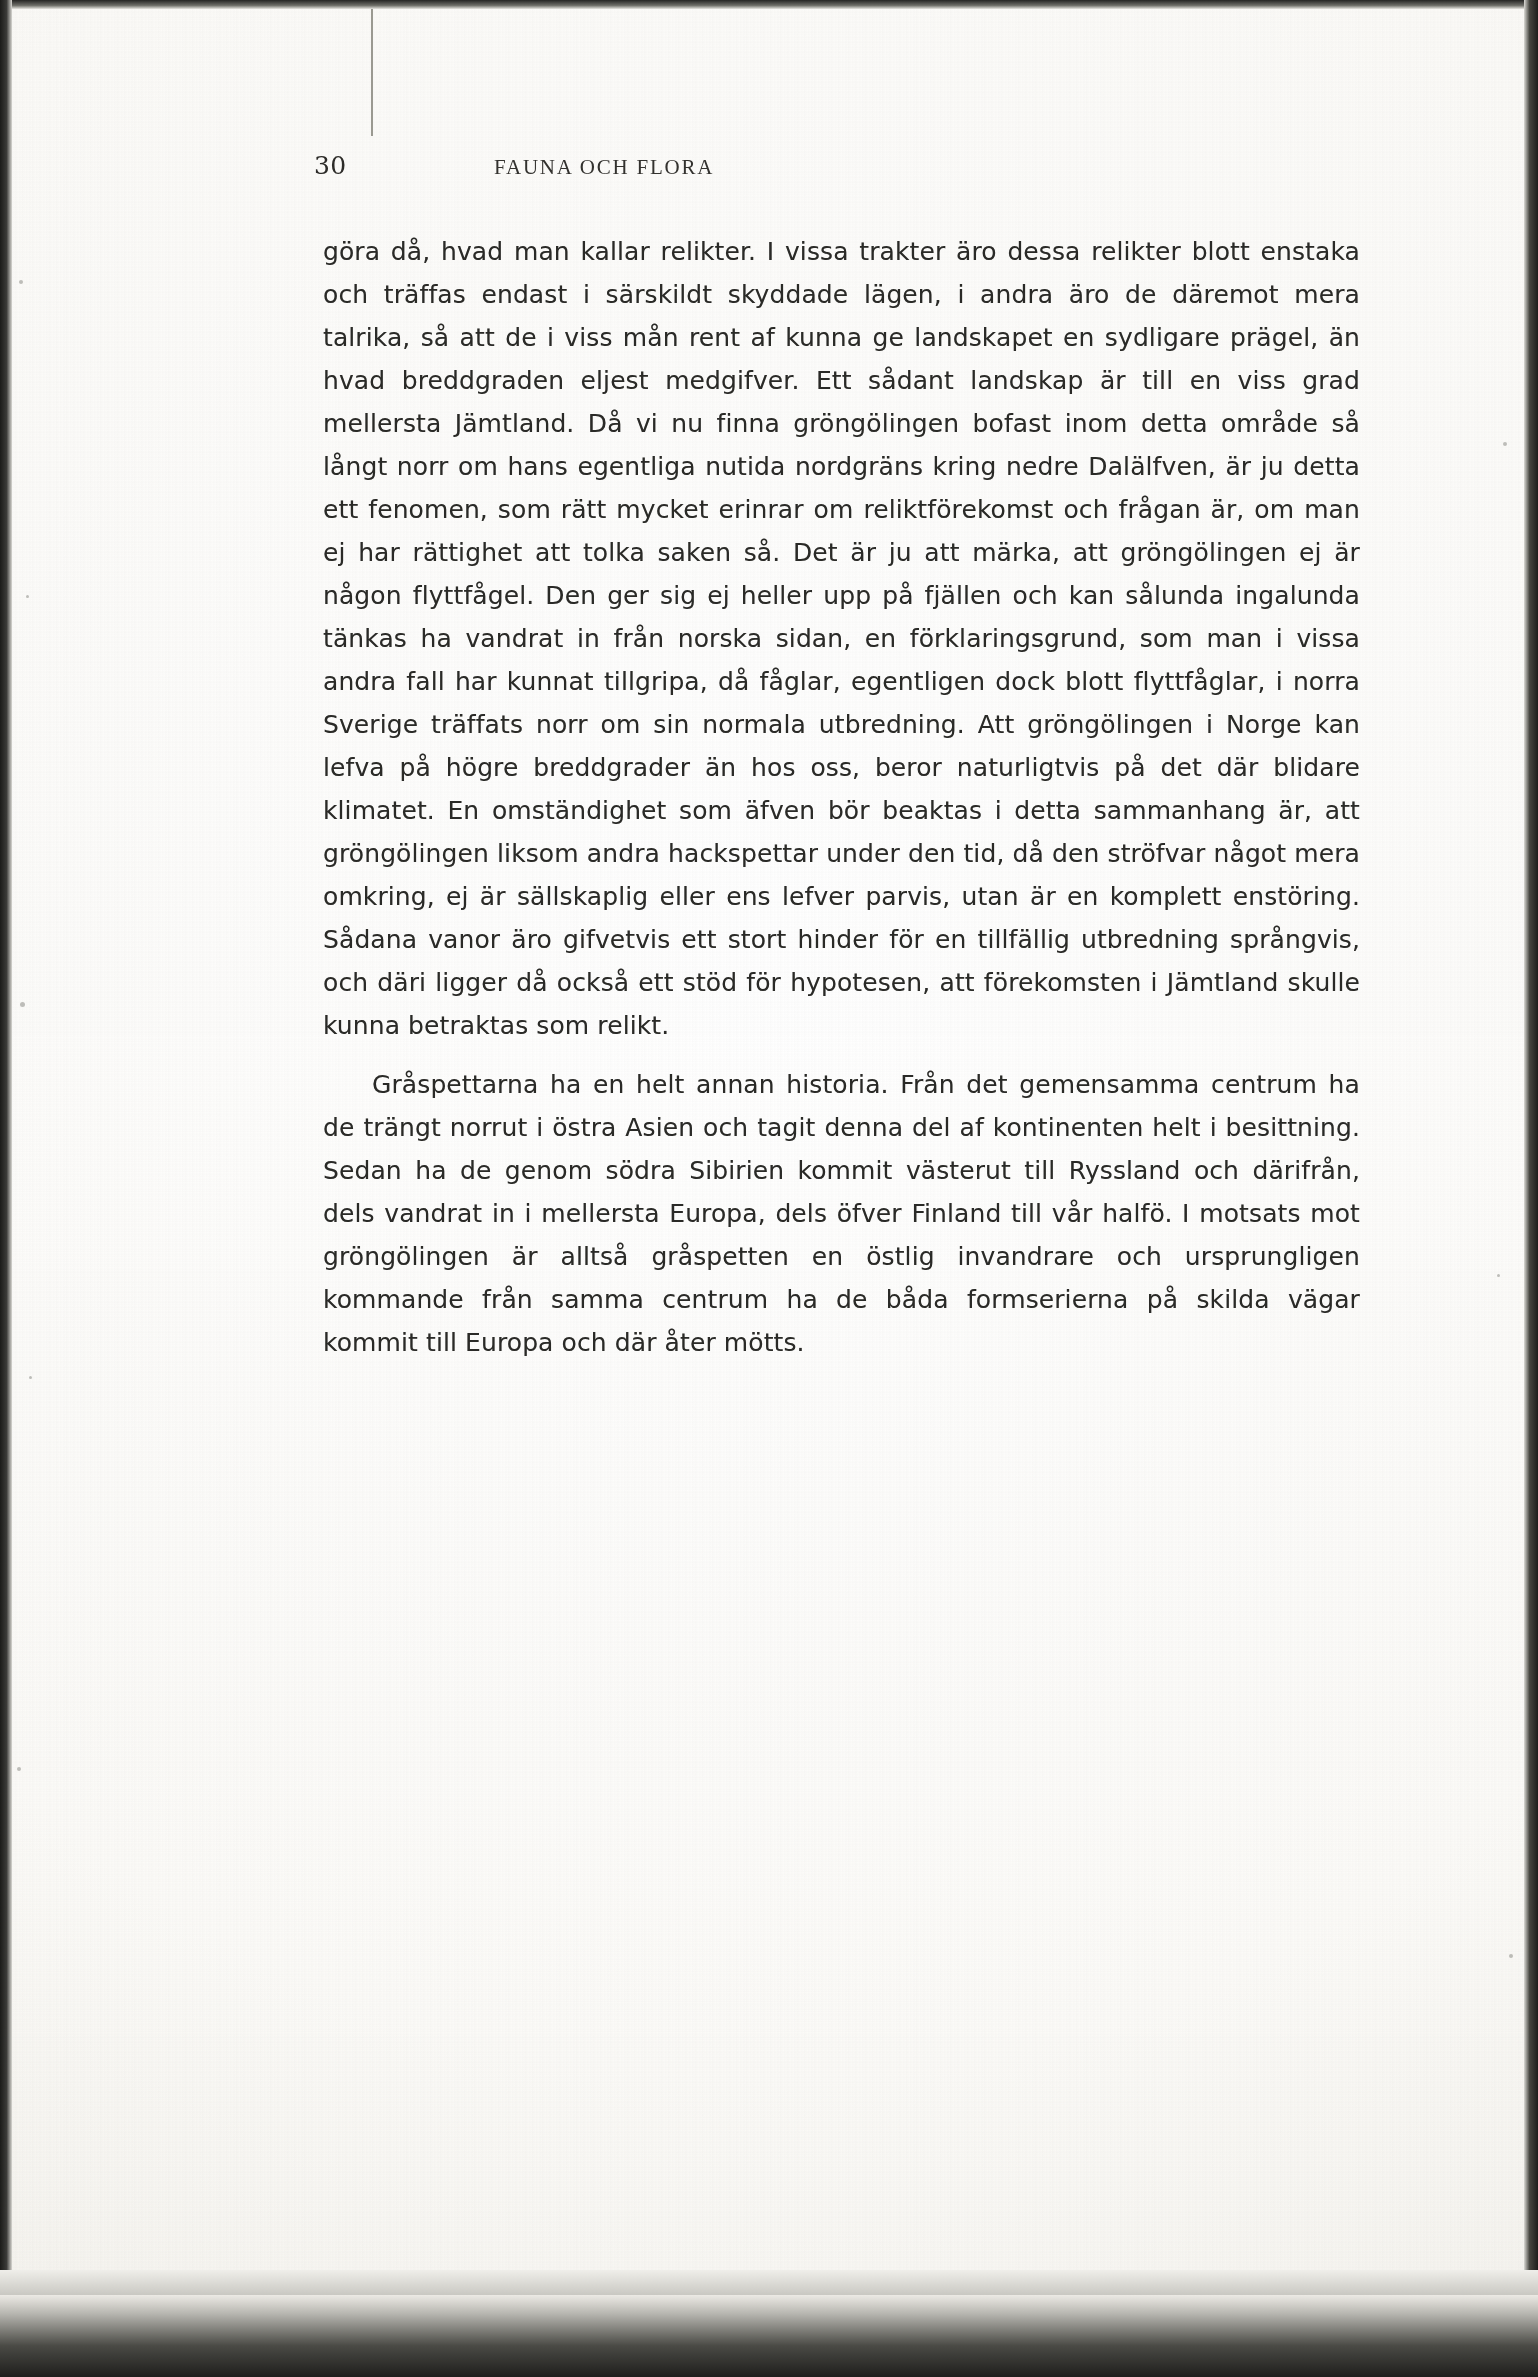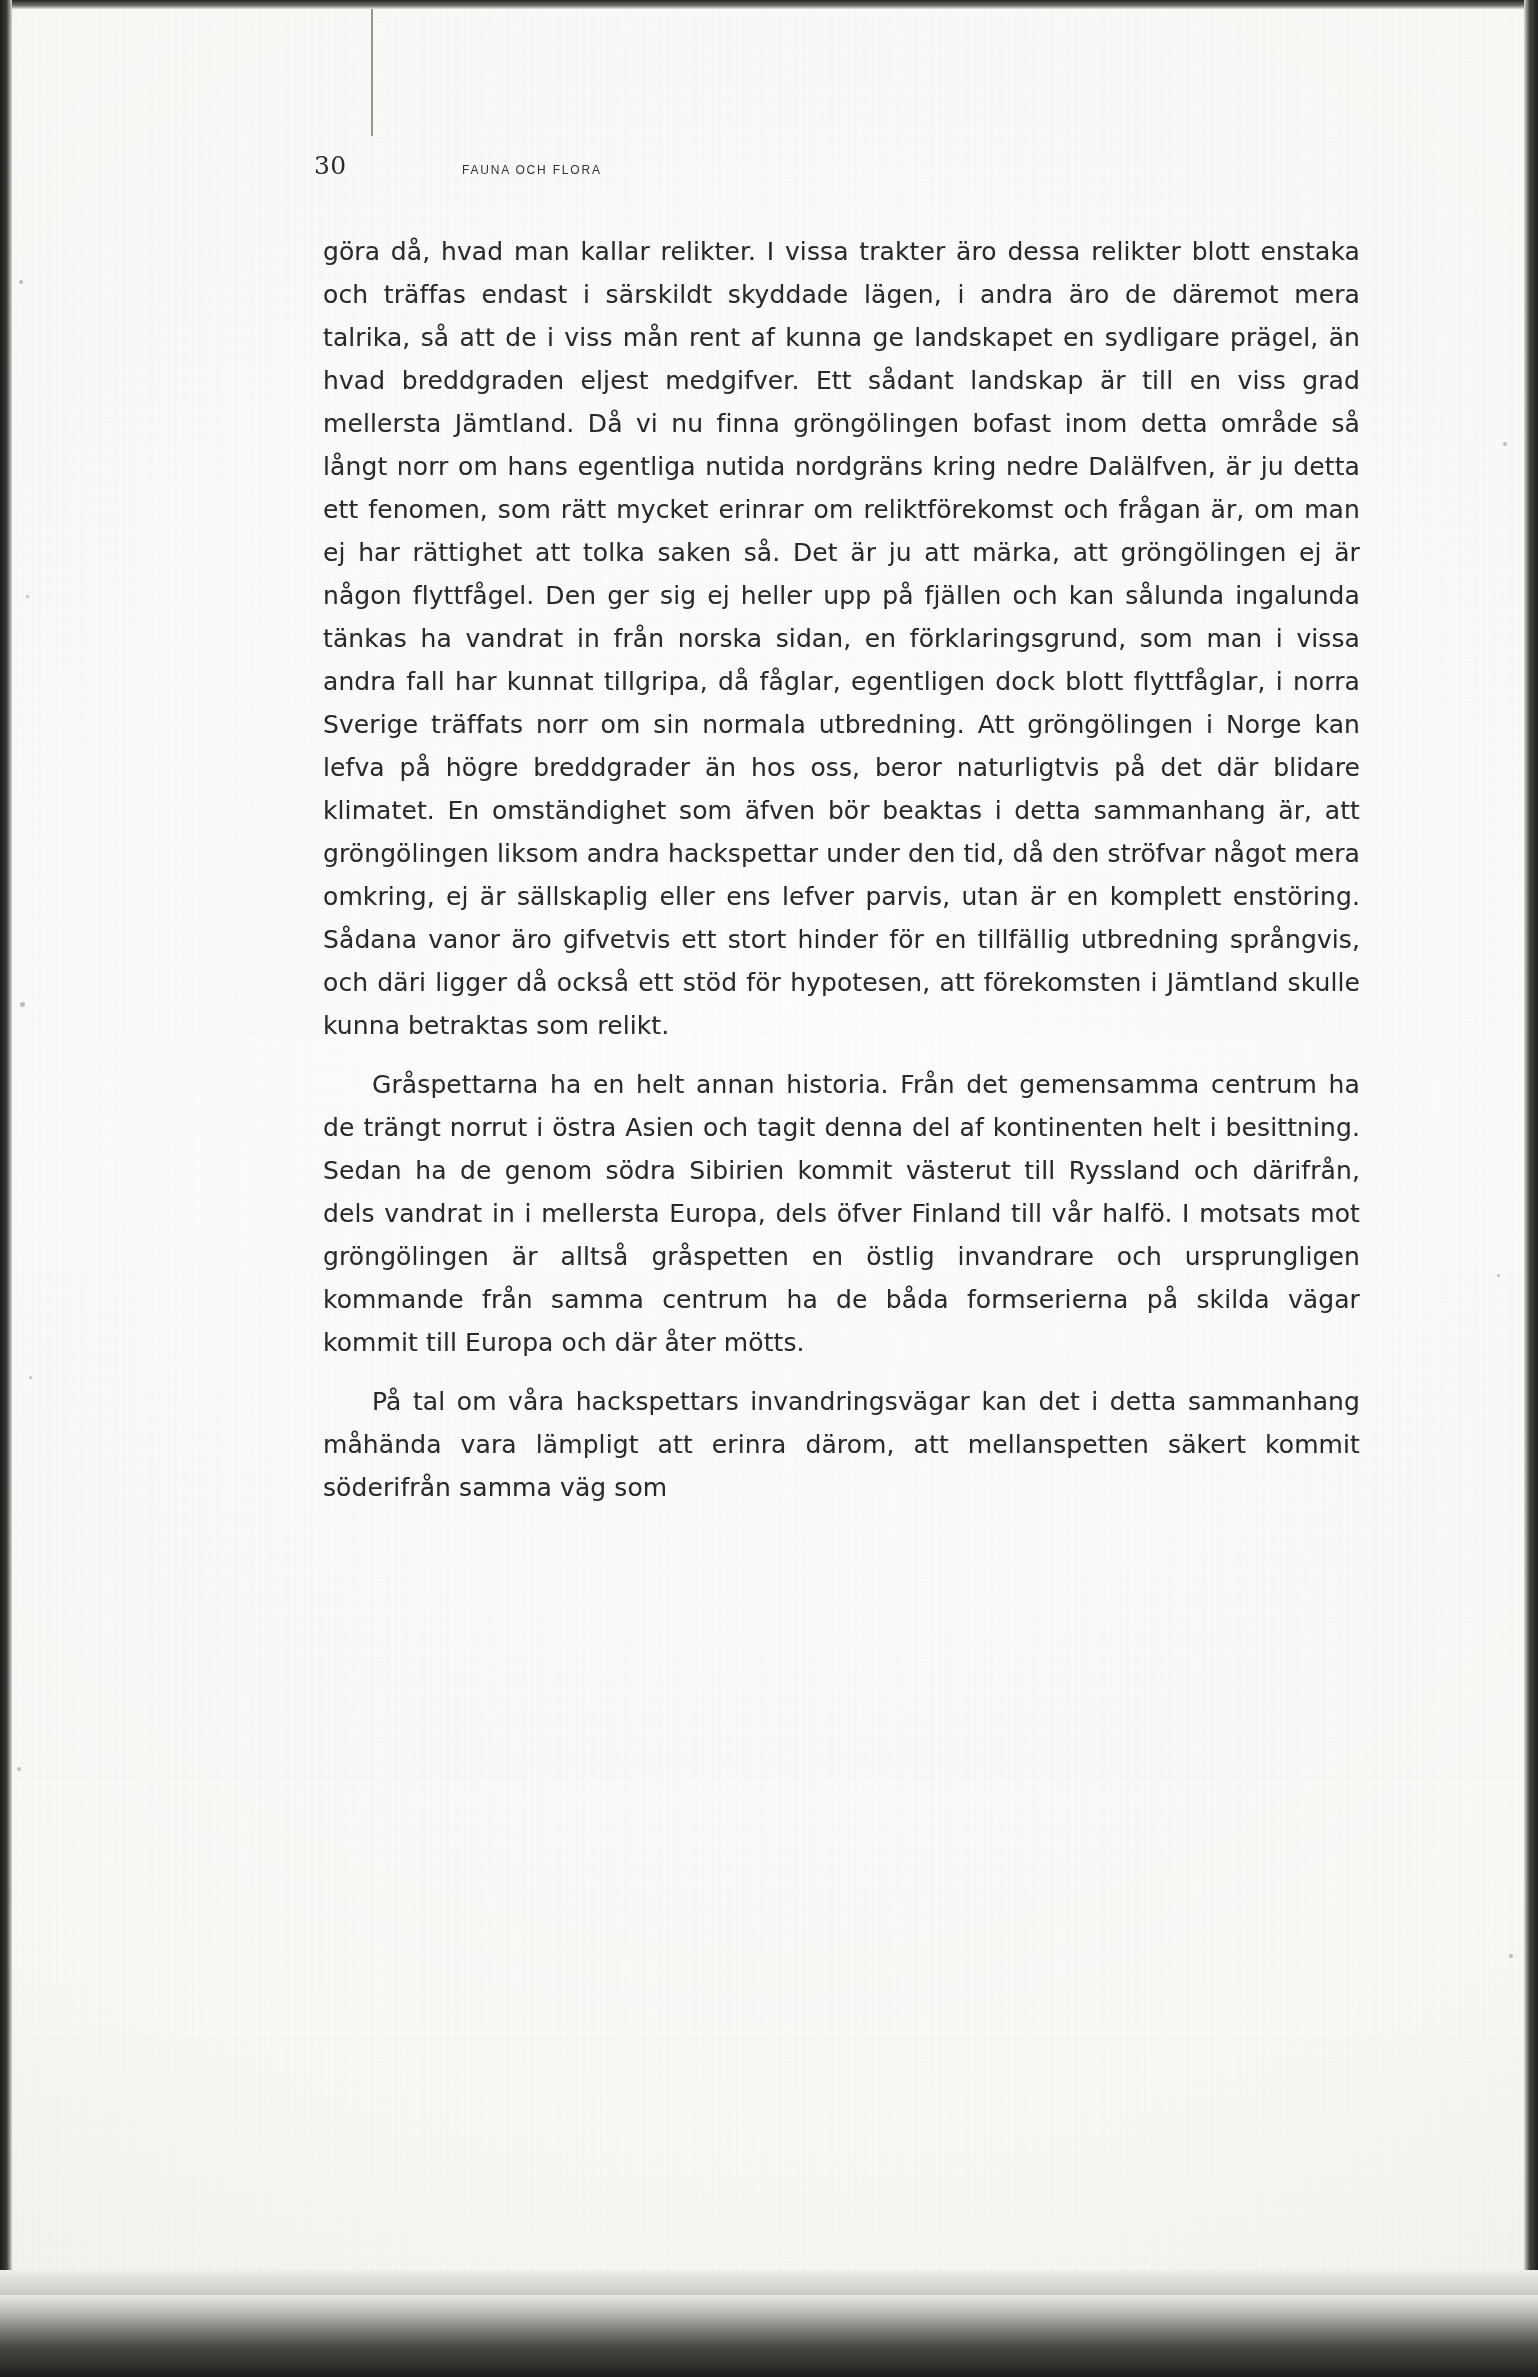--- a/index.html
+++ b/index.html
@@ -80,25 +80,25 @@
     align-items: baseline;
   }
   .folio {
     font-family: "DejaVu Serif", serif;
     font-size: 25px;
     color: #2c2b28;
     letter-spacing: 0.4px;
     width: 85px;
   }
   .head-title {
-    font-family: Liberation Sans, sans-serif;
-    font-size: 12px;
+    font-family: Liberation Serif, serif;
+    font-size: 21px;
     letter-spacing: 1.8px;
     color: #33322f;
-    margin-left: 63px;
+    margin-left: 95px;
   }
   .body-text {
     position: absolute;
     left: 307px;
     top: 214px;
     width: 1069px;
     font-family: "DejaVu Sans", sans-serif;
     font-size: 25px;
     line-height: 43px;
     color: #2a2a27;
@@ -138,21 +138,20 @@
   <div class="content">
 
     <div class="running-head">
       <span class="folio">30</span>
       <span class="head-title">FAUNA OCH FLORA</span>
     </div>
 
     <div class="body-text">
       <p>göra då, hvad man kallar relikter. I vissa trakter äro dessa relikter blott enstaka och träffas endast i särskildt skyddade lägen, i andra äro de däremot mera talrika, så att de i viss mån rent af kunna ge landskapet en sydligare prägel, än hvad breddgraden eljest medgifver. Ett sådant landskap är till en viss grad mellersta Jämtland. Då vi nu finna gröngölingen bofast inom detta område så långt norr om hans egentliga nutida nordgräns kring nedre Dalälfven, är ju detta ett fenomen, som rätt mycket erinrar om reliktförekomst och frågan är, om man ej har rättighet att tolka saken så. Det är ju att märka, att gröngölingen ej är någon flyttfågel. Den ger sig ej heller upp på fjällen och kan sålunda ingalunda tänkas ha vandrat in från norska sidan, en förklaringsgrund, som man i vissa andra fall har kunnat tillgripa, då fåglar, egentligen dock blott flyttfåglar, i norra Sverige träffats norr om sin normala utbredning. Att gröngölingen i Norge kan lefva på högre breddgrader än hos oss, beror naturligtvis på det där blidare klimatet. En omständighet som äfven bör beaktas i detta sammanhang är, att gröngölingen liksom andra hackspettar under den tid, då den ströfvar något mera omkring, ej är sällskaplig eller ens lefver parvis, utan är en komplett enstöring. Sådana vanor äro gifvetvis ett stort hinder för en tillfällig utbredning språngvis, och däri ligger då också ett stöd för hypotesen, att förekomsten i Jämtland skulle kunna betraktas som relikt.</p>
       <p class="indent">Gråspettarna ha en helt annan historia. Från det gemensamma centrum ha de trängt norrut i östra Asien och tagit denna del af kontinenten helt i besittning. Sedan ha de genom södra Sibirien kommit västerut till Ryssland och därifrån, dels vandrat in i mellersta Europa, dels öfver Finland till vår halfö. I motsats mot gröngölingen är alltså gråspetten en östlig invandrare och ursprungligen kommande från samma centrum ha de båda formserierna på skilda vägar kommit till Europa och där åter mötts.</p>
-      <p class="indent">På tal om våra hackspettars invandringsvägar kan det i detta sammanhang måhända vara lämpligt att erinra därom, att mellanspetten säkert kommit söderifrån samma väg som</p>
     </div>
 
   </div>
 
   <div class="edge edge-top"></div>
   <div class="edge edge-left"></div>
   <div class="edge edge-right"></div>
   <div class="edge-bottom2"></div>
   <div class="edge edge-bottom"></div>
 

